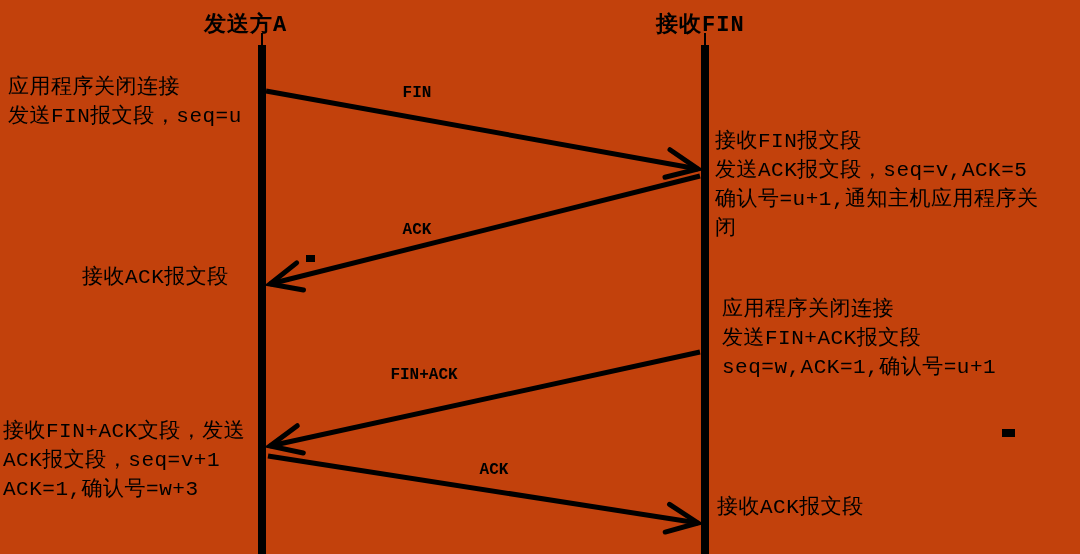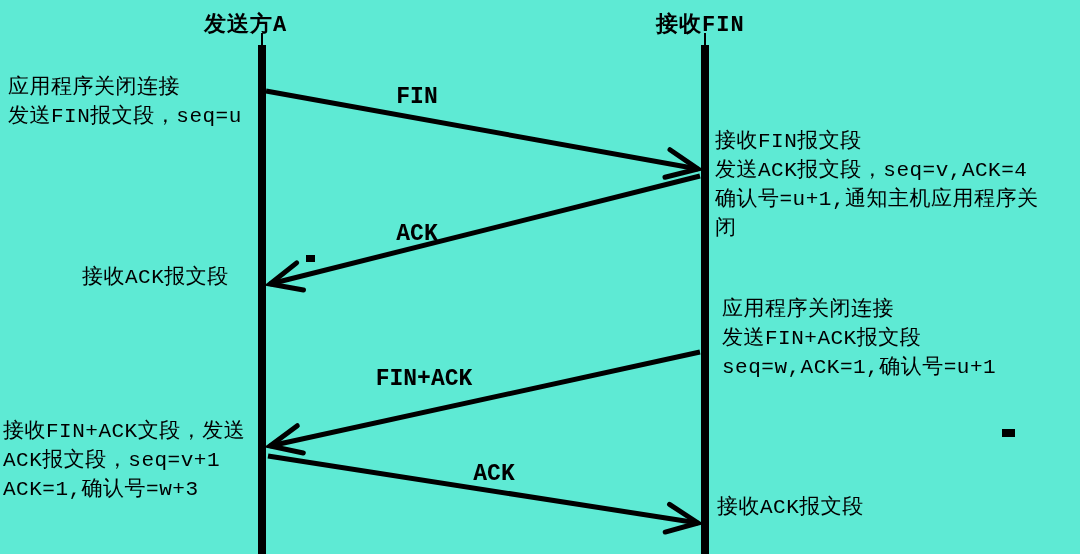--- a/index.html
+++ b/index.html
@@ -4,21 +4,21 @@
 <style>
   html, body {
     margin: 0;
     padding: 0;
     background: #ffffff;
   }
   #stage {
     position: relative;
     width: 1080px;
     height: 554px;
-    background: #5eead4;
+    background: #c2410c;
     overflow: hidden;
     font-family: "Liberation Mono", "DejaVu Sans Mono", "DejaVu Sans", monospace;
     color: #000000;
   }
   #arrow-layer {
     position: absolute;
     left: 0; top: 0;
     width: 1080px;
     height: 554px;
   }
@@ -34,21 +34,21 @@
   }
   .actor-title {
     position: absolute;
     font-size: 22px;
     font-weight: bold;
     white-space: nowrap;
     letter-spacing: 1px;
   }
   .message-label {
     position: absolute;
-    font-size: 23px;
+    font-size: 16px;
     font-weight: bold;
     white-space: nowrap;
     transform: translateX(-50%);
     font-family: Liberation Mono, monospace;
   }
   .annotation {
     position: absolute;
     font-size: 21px;
     line-height: 29px;
     white-space: pre-line;
@@ -88,21 +88,21 @@
   <div id="labels-layer">
       <div class="message-label" style="left: 417px; top: 84px;">FIN</div>
       <div class="message-label" style="left: 417px; top: 221px;">ACK</div>
       <div class="message-label" style="left: 424px; top: 366px;">FIN+ACK</div>
       <div class="message-label" style="left: 494px; top: 461px;">ACK</div>
     </div>
   <div id="annotations-layer">
       <div class="annotation" style="left: 8px; top: 73px;">应用程序关闭连接
 发送FIN报文段，seq=u</div>
       <div class="annotation" style="left: 715px; top: 127px;">接收FIN报文段
-发送ACK报文段，seq=v,ACK=4
+发送ACK报文段，seq=v,ACK=5
 确认号=u+1,通知主机应用程序关
 闭</div>
       <div class="annotation" style="left: 82px; top: 263px;">接收ACK报文段</div>
       <div class="annotation" style="left: 722px; top: 295px;">应用程序关闭连接
 发送FIN+ACK报文段
 seq=w,ACK=1,确认号=u+1</div>
       <div class="annotation" style="left: 3px; top: 417px;">接收FIN+ACK文段，发送
 ACK报文段，seq=v+1
 ACK=1,确认号=w+3</div>
       <div class="annotation" style="left: 717px; top: 493px;">接收ACK报文段</div>

